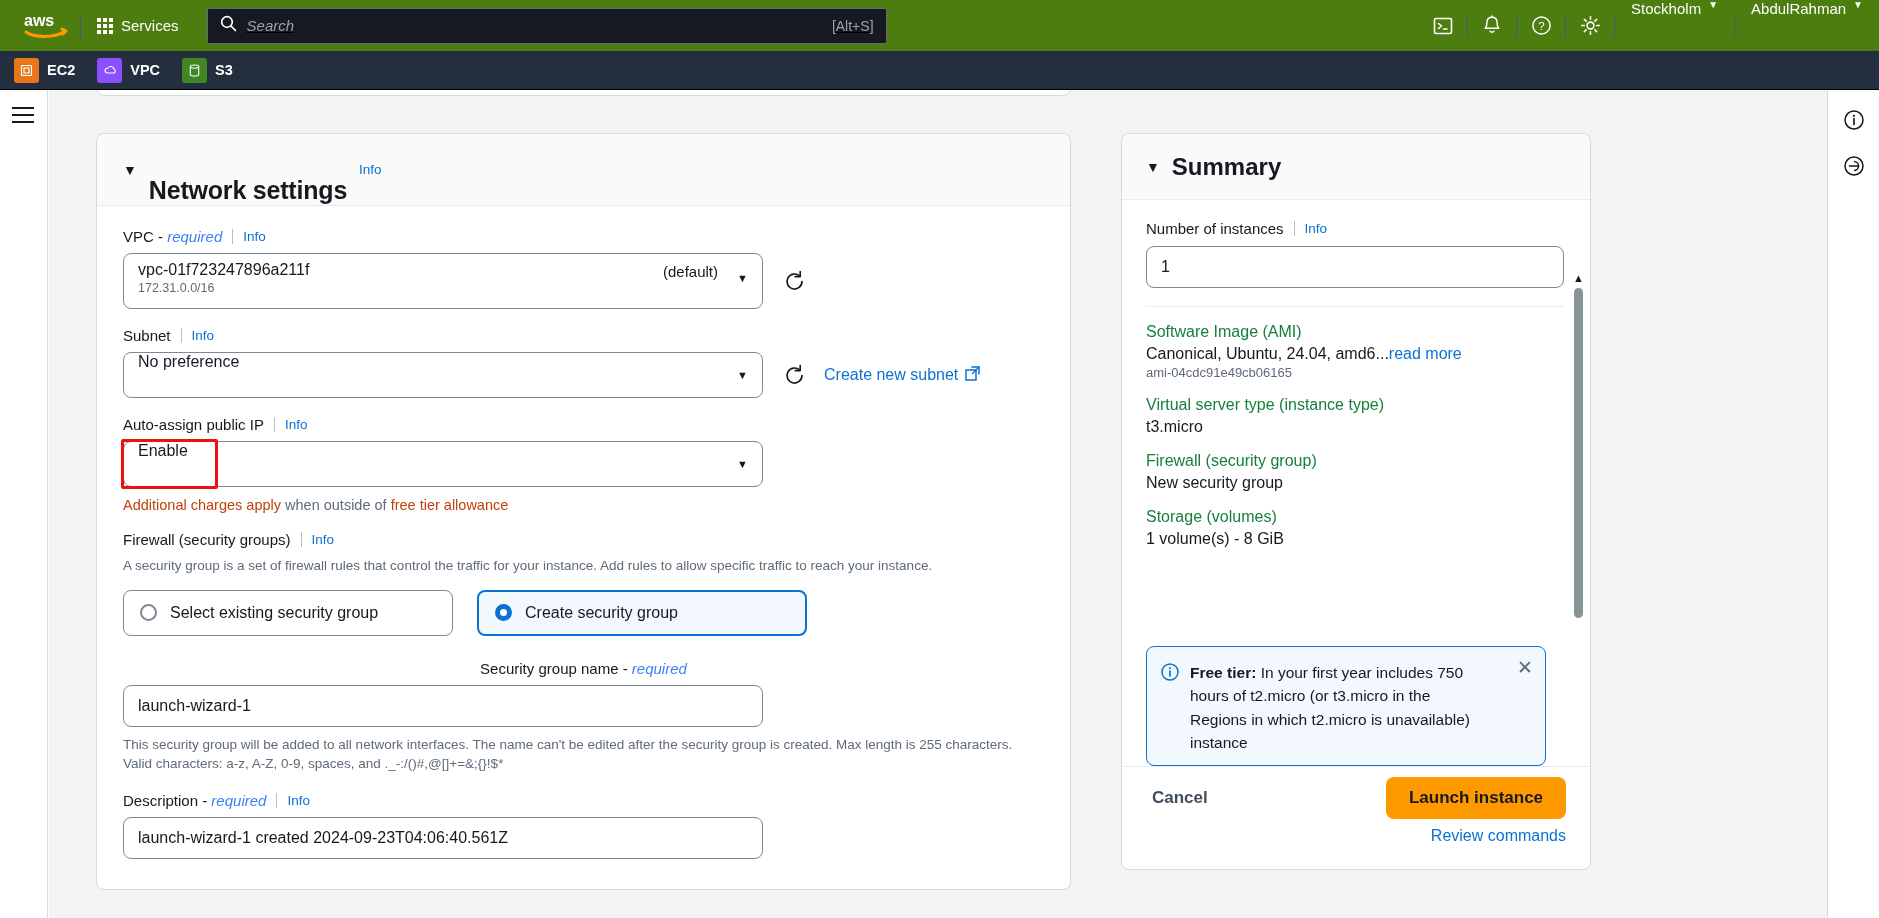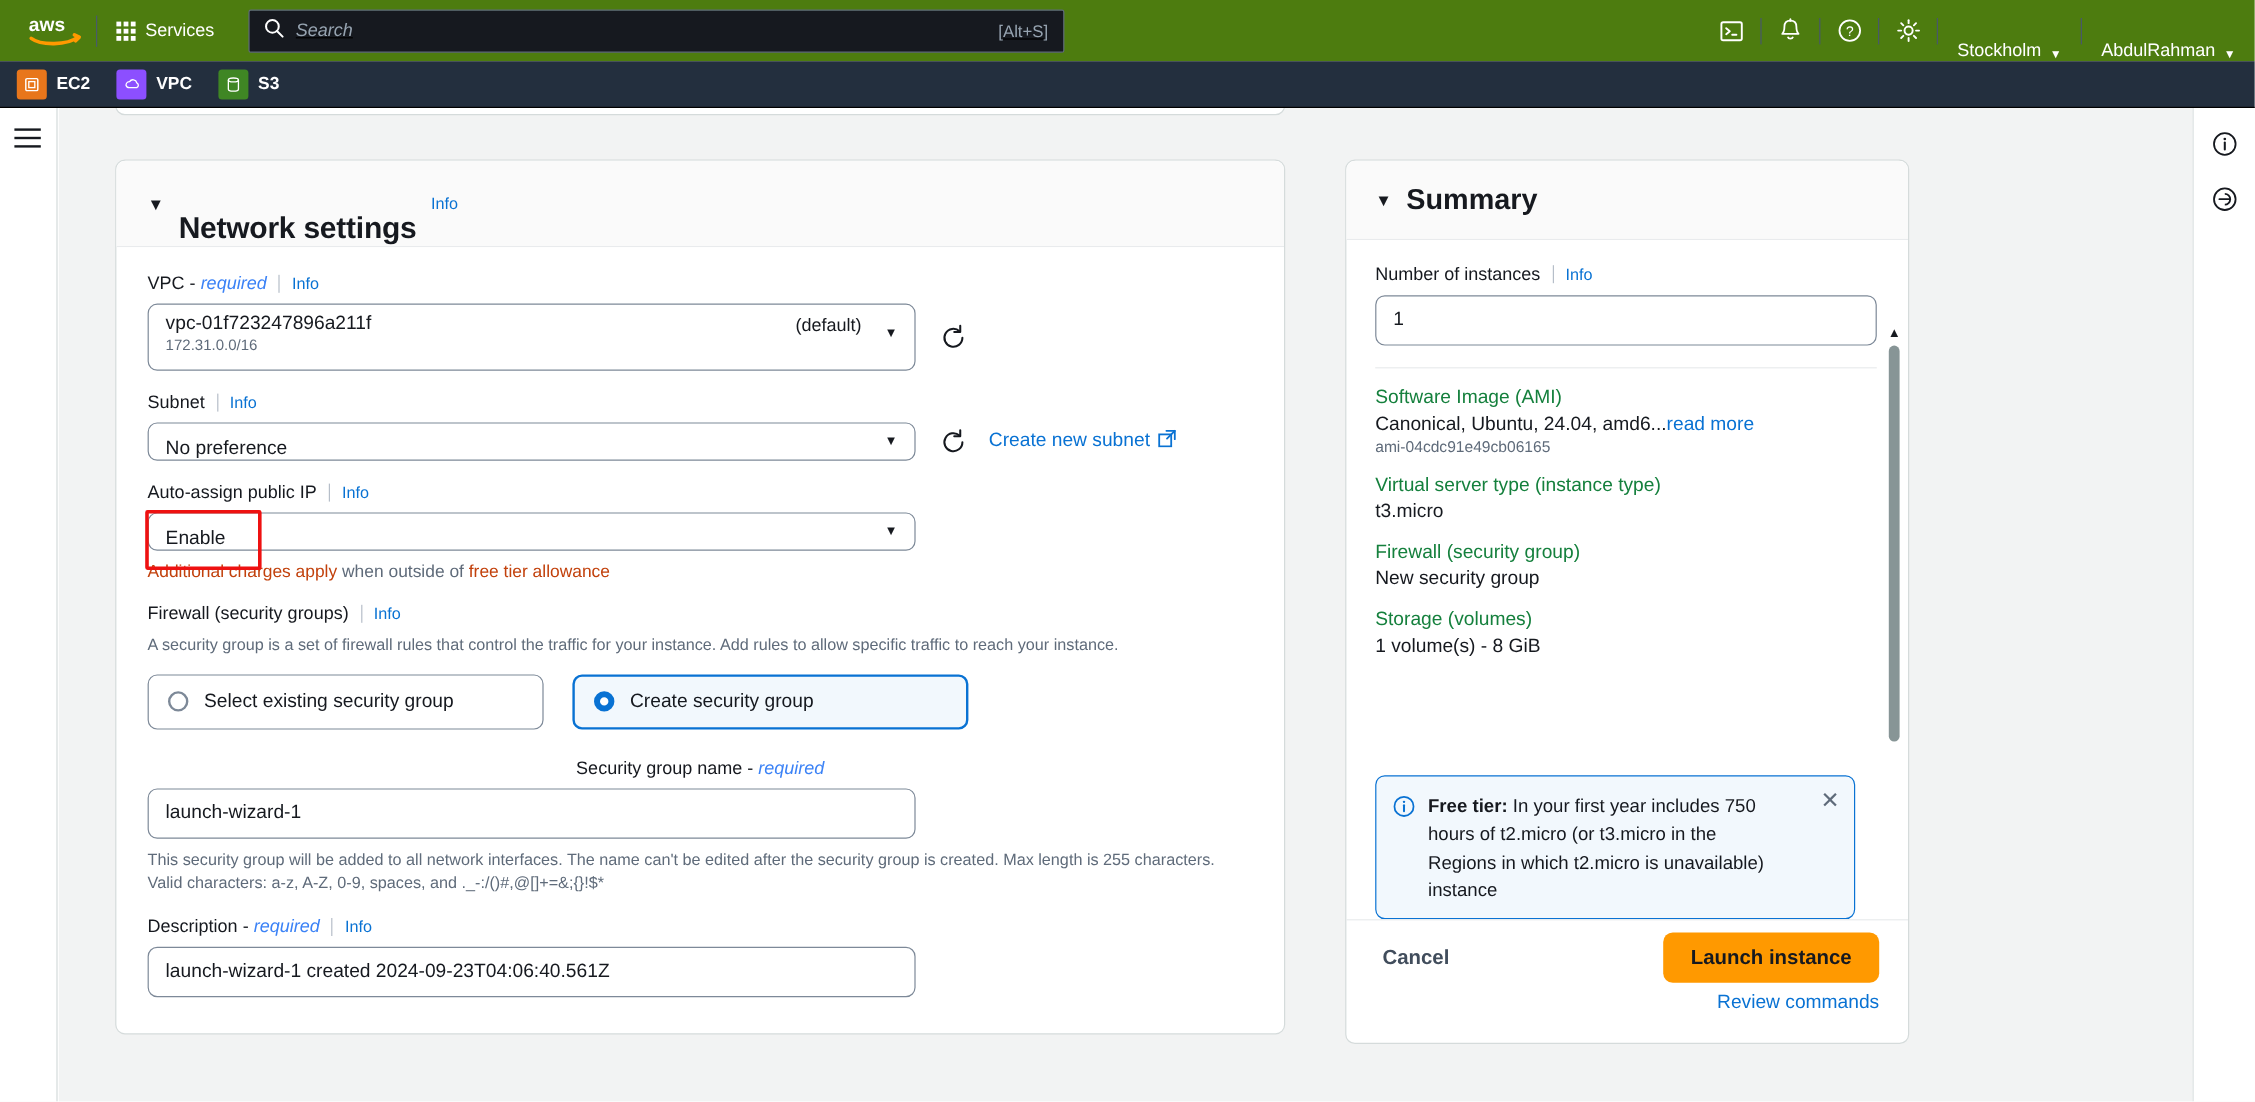--- a/index.html
+++ b/index.html
@@ -32,21 +32,21 @@
   .search-placeholder { color:#96a3b0; font-size:15px; font-style: italic; flex:1; }
   .search-hint { color:#96a3b0; font-size:14px; }
   .nav-right { margin-left:auto; display:flex; align-items:center; height:51px; }
   .nav-icon-btn {
     width: 48px; height: 51px; display:flex; align-items:center; justify-content:center;
     cursor:pointer;
   }
   .nav-sep { width:1px; height:22px; background:#48586a; }
   .nav-text-btn {
     color:#ffffff; font-size:15px; padding: 0 16px; height:51px;
-    display:flex; align-items:flex-end; gap:7px; cursor:pointer; white-space:nowrap;
+    display:flex; align-items:flex-start; gap:7px; cursor:pointer; white-space:nowrap;
   }
   .caret-d { font-size: 10px; line-height: 1; }
 
   
   .shortcutbar {
     position:absolute; top:51px; left:0; width:1879px; height:39px;
     background:#232f3e; display:flex; align-items:center; gap:22px; padding-left:14px;
     border-bottom:1px solid #000000;
   }
   .shortcut { display:flex; align-items:center; gap:8px; cursor:pointer; }
@@ -96,22 +96,22 @@
   .card-title { font-size:25px; font-weight:bold; color:#16191f; letter-spacing:-0.2px;margin-top:42px; }
   .info-link { color:#0972d3; font-size:13.5px; cursor:pointer; }
   .card-body { padding: 22px 26px 30px 26px; }
 
   .field-label-row { display:flex; align-items:center; gap:10px; margin-bottom:8px; }
   .field-label { font-size:15px; color:#16191f; }
   .field-label .req { font-style:italic; color:#3b82f6; }
   .lbl-sep { width:1px; height:15px; background:#b6bec9; }
 
   .select-box {
-    width: 640px; height: 32px; border:1px solid #7d8998; border-radius:8px;
-    background:#ffffff; display:flex; align-items:flex-end; padding: 0 14px; position:relative;
+    width: 640px; height: 46px; border:1px solid #7d8998; border-radius:8px;
+    background:#ffffff; display:flex; align-items:flex-start; padding: 0 14px; position:relative;
     cursor:pointer;
   }
   .select-box.tall { height: 56px; align-items:flex-start; padding-top:7px; }
   .sel-main { font-size:16px; color:#16191f; }
   .sel-sub { font-size:12.5px; color:#5f6b7a; margin-top:2px; }
   .sel-right { margin-left:auto; font-size:15px; color:#16191f; }
   .sel-caret { margin-left:14px; font-size:11px; color:#16191f; }
   .sel-caret.abs { position:absolute; right:14px; top:50%; transform:translateY(-50%); }
 
   .row-inline { display:flex; align-items:center; }

